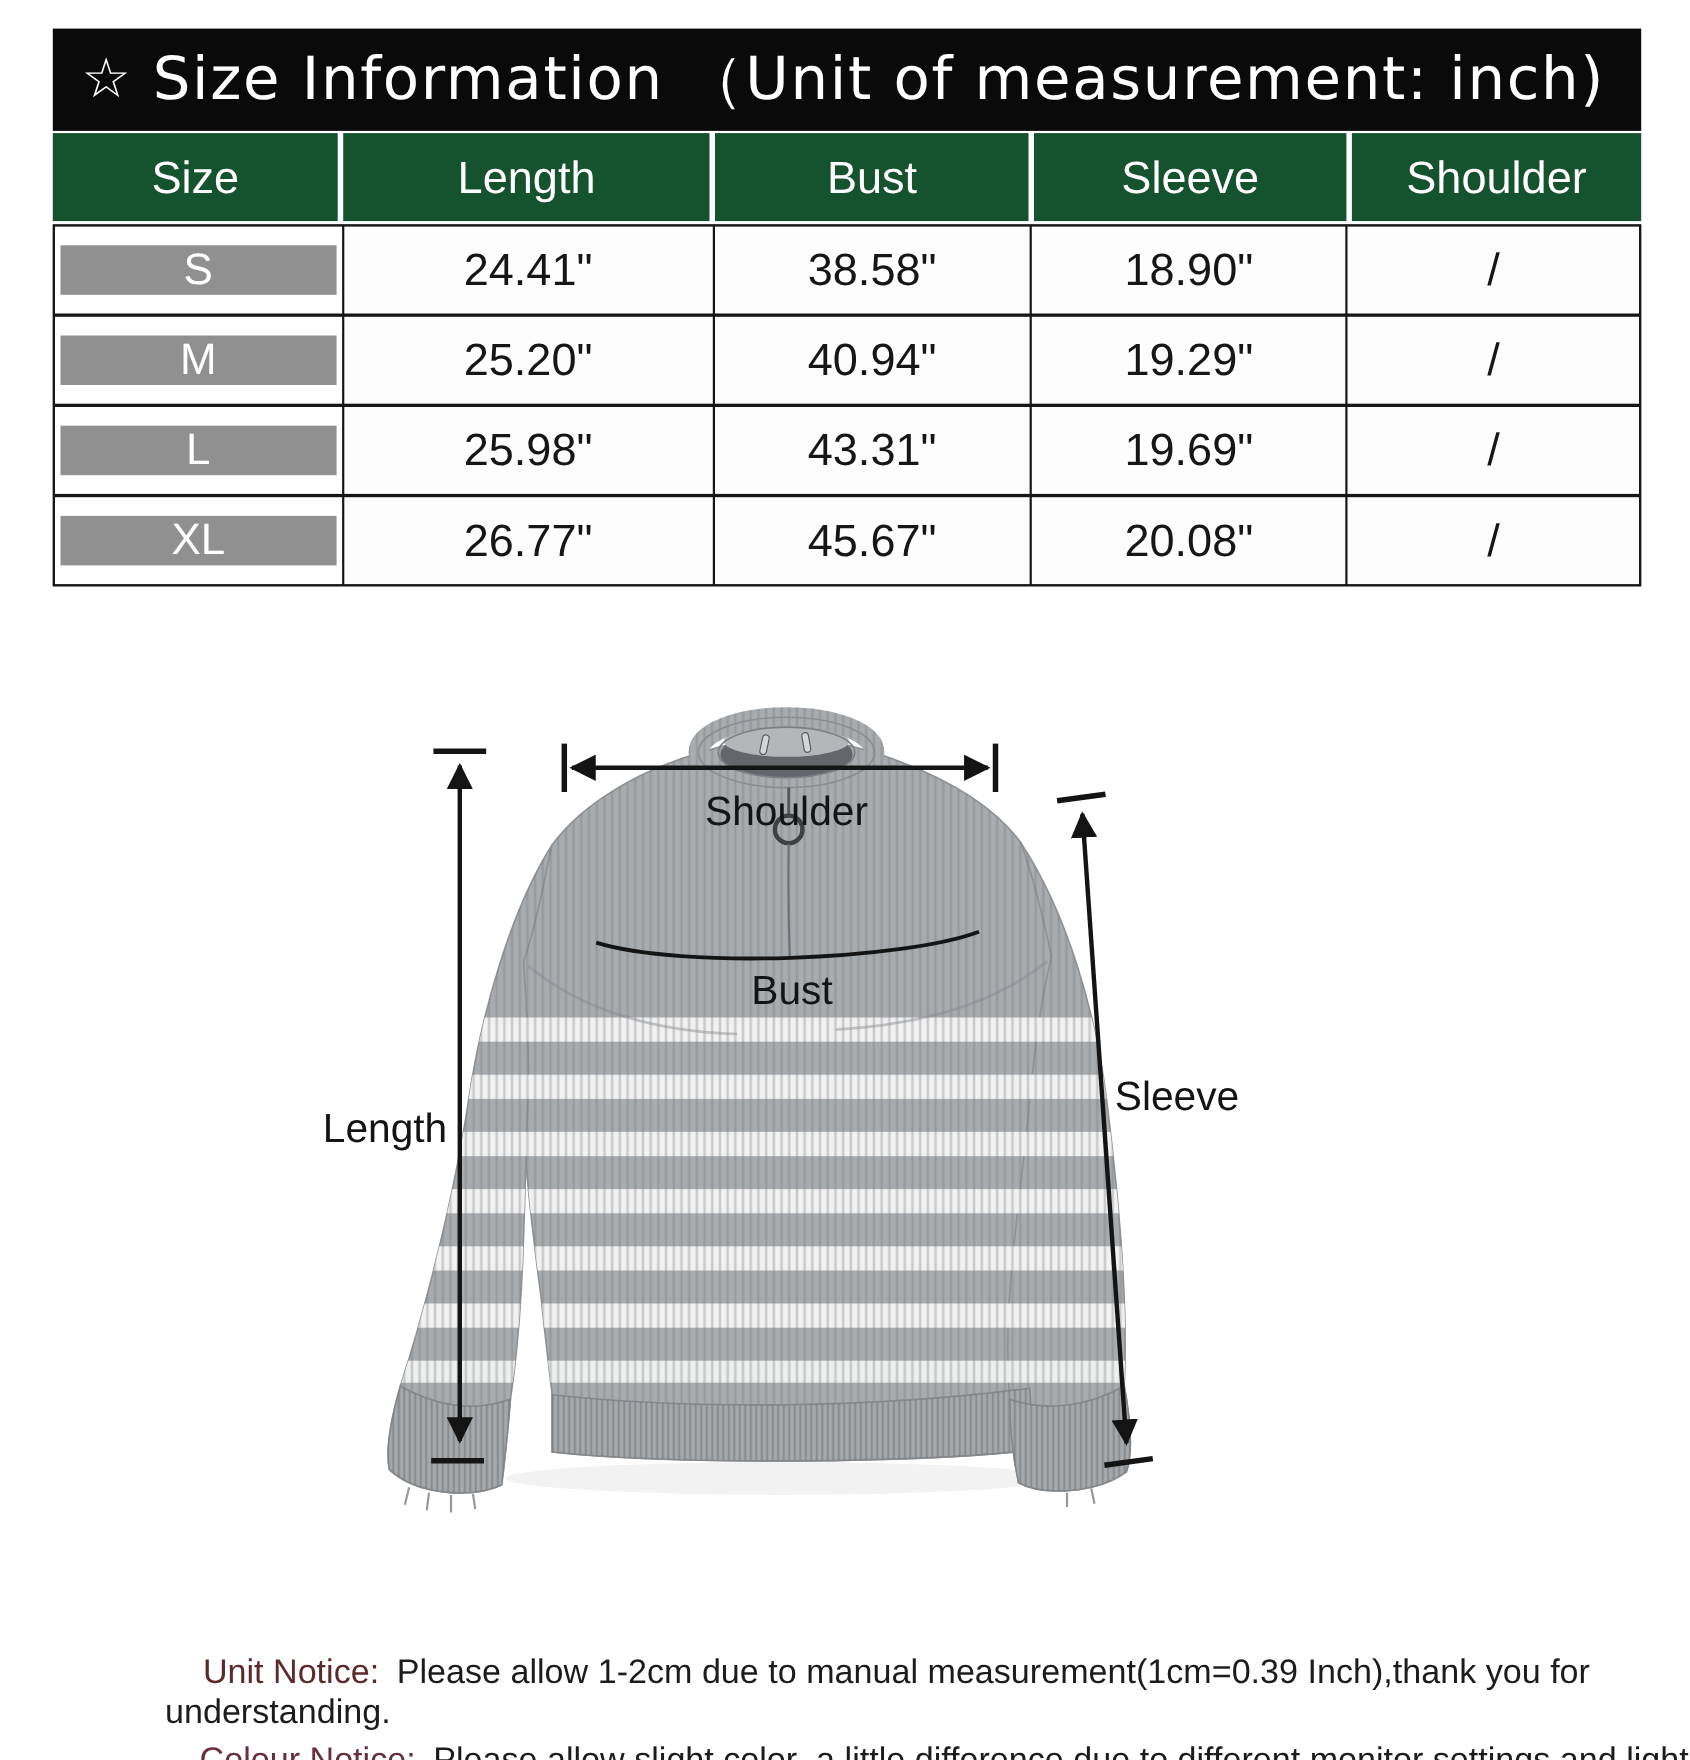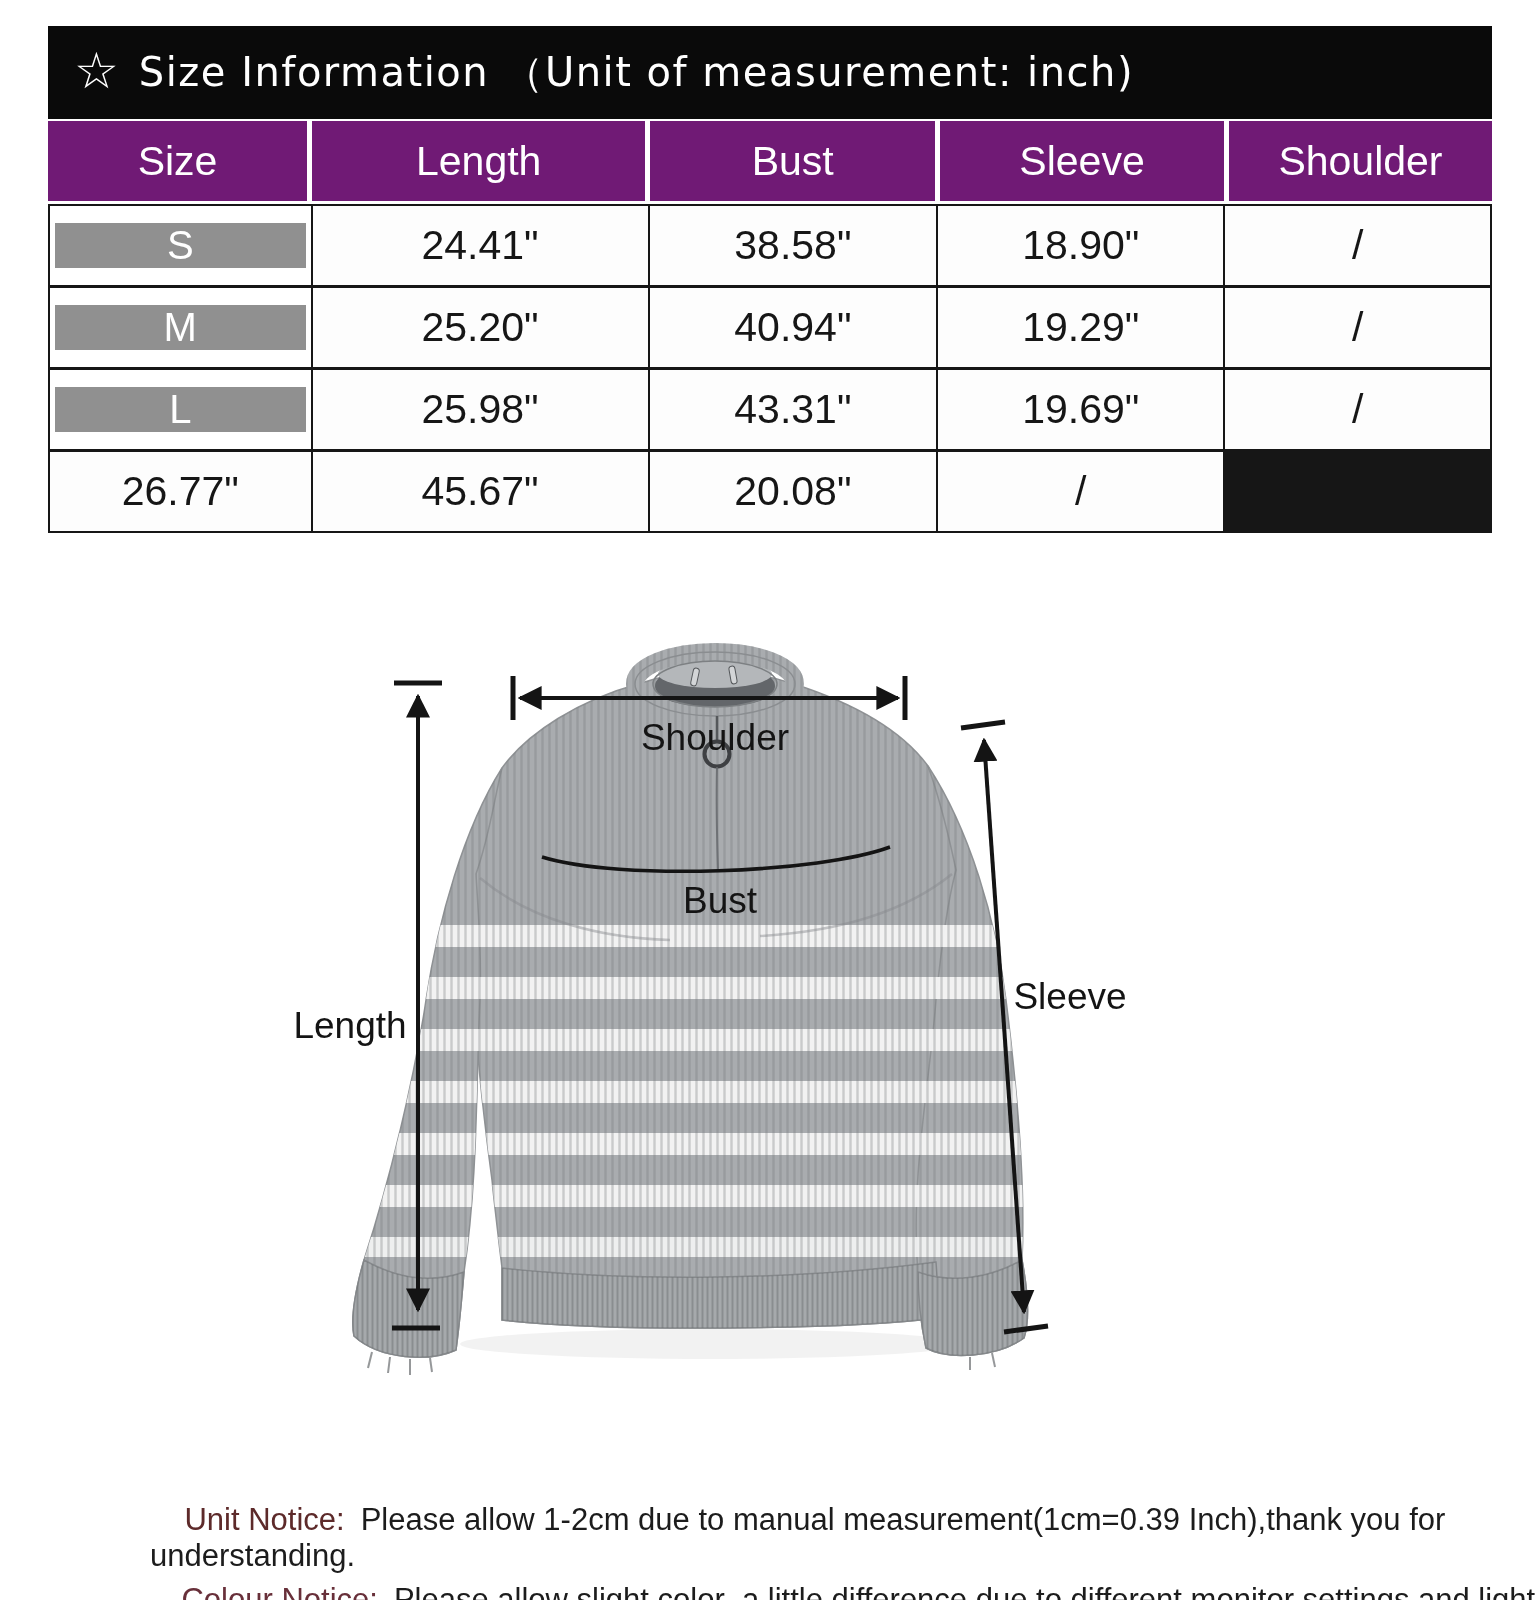--- a/index.html
+++ b/index.html
@@ -8,28 +8,28 @@
     font-family:"Liberation Sans", sans-serif;color:#151515;
   }
   
   .title-bar{
     position:absolute;left:48px;top:26px;width:1444px;height:93px;
     background:#0a0a0a;color:#ffffff;display:flex;align-items:center;
     padding-left:26px;box-sizing:border-box;gap:20px;
     font-family:"DejaVu Sans", sans-serif;
   }
   .title-bar .star{font-size:50px;line-height:1;margin-top:-4px;}
-  .title-bar .title-text{font-size:40px;letter-spacing:1.5px;white-space:pre;}
+  .title-bar .title-text{font-size:54px;letter-spacing:1.5px;white-space:pre;}
   
   .thead{
     position:absolute;left:48px;top:121px;width:1444px;height:80px;
     display:grid;grid-template-columns:262fr 337fr 288fr 287fr 266fr;column-gap:5px;
   }
   .th{
-    background:#701a75;color:#ffffff;display:flex;align-items:center;justify-content:center;
+    background:#14532d;color:#ffffff;display:flex;align-items:center;justify-content:center;
     font-size:41px;
   }
   .tbody{
     position:absolute;left:48px;top:204px;width:1444px;box-sizing:border-box;
     display:grid;grid-template-columns:262fr 337fr 288fr 287fr 266fr;
     grid-auto-rows:79px;column-gap:2px;row-gap:3px;
     background:#161616;border:2px solid #161616;
   }
   .td{
     background:#fdfdfd;display:flex;align-items:center;justify-content:center;
@@ -91,20 +91,23 @@
     <div class="td">/</div>
 
     <div class="td size-wrap">
         <div class="size-inner">L</div>
       </div>
     <div class="td">25.98"</div>
     <div class="td">43.31"</div>
     <div class="td">19.69"</div>
     <div class="td">/</div>
 
+    <div class="td size-wrap">
+        <div class="size-inner">XL</div>
+      </div>
     <div class="td">26.77"</div>
     <div class="td">45.67"</div>
     <div class="td">20.08"</div>
     <div class="td">/</div>
   </div>
 
   <svg class="diagram" viewBox="0 0 880 760" xmlns="http://www.w3.org/2000/svg">
     <defs>
       <marker id="ah" viewBox="0 0 10 10" refX="9" refY="5" markerWidth="6" markerHeight="6" orient="auto-start-reverse">
         <path d="M0,0 L10,5 L0,10 Z" fill="#141414"></path>

